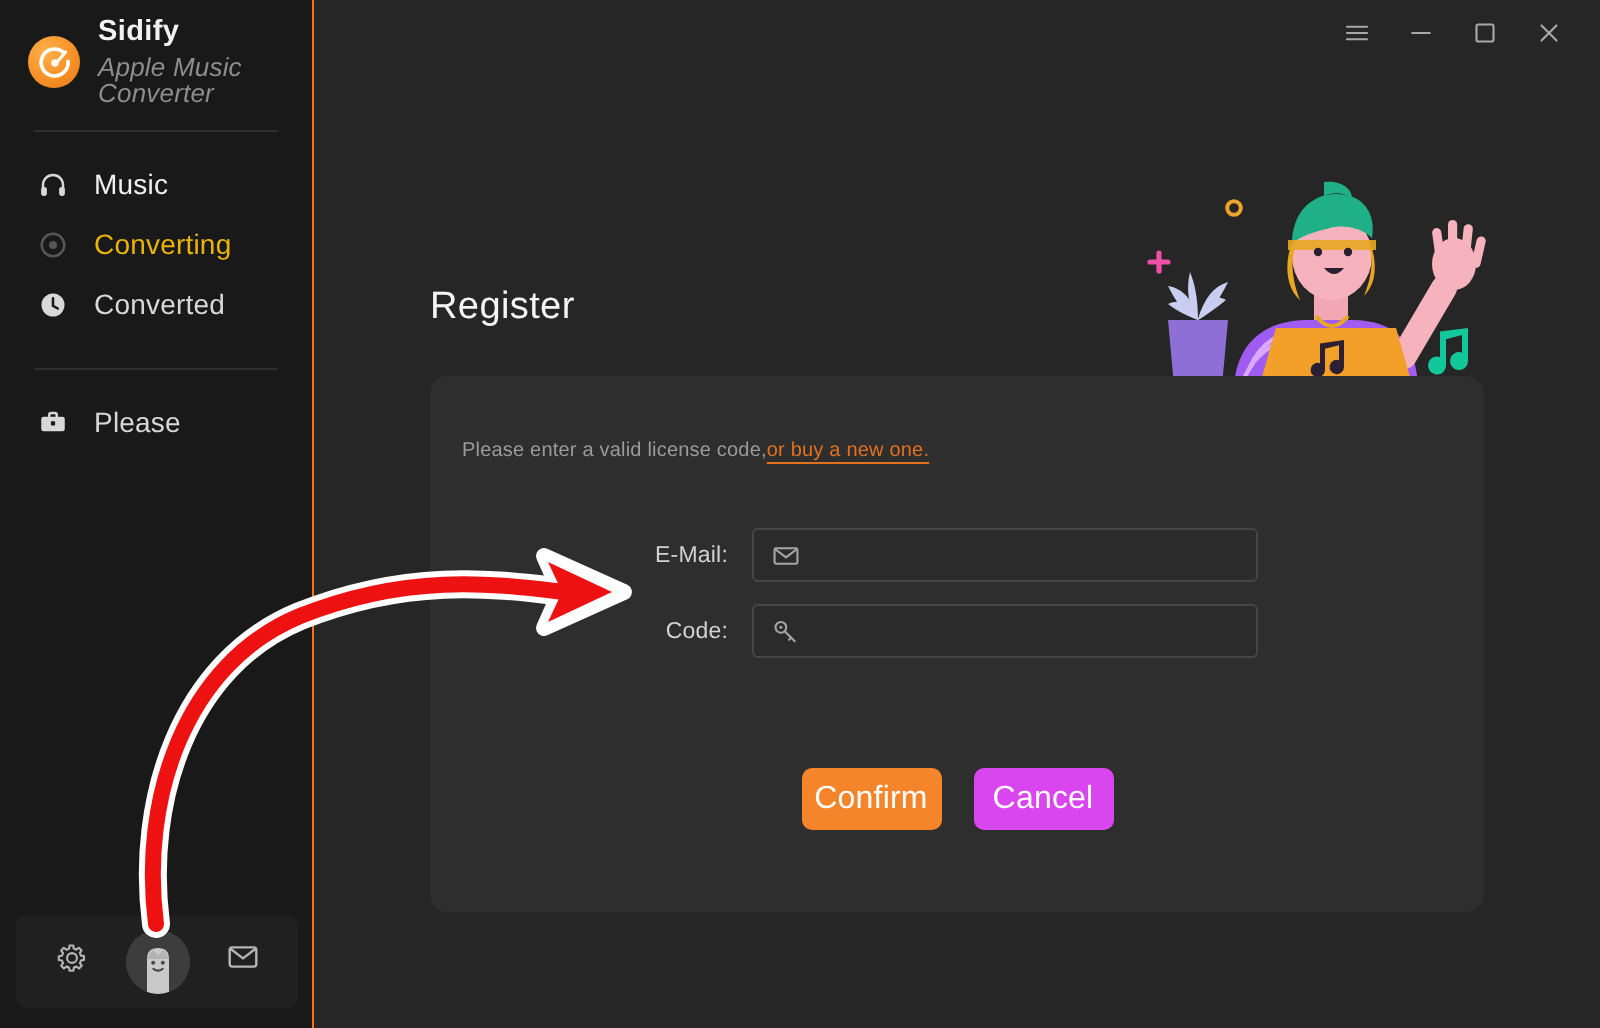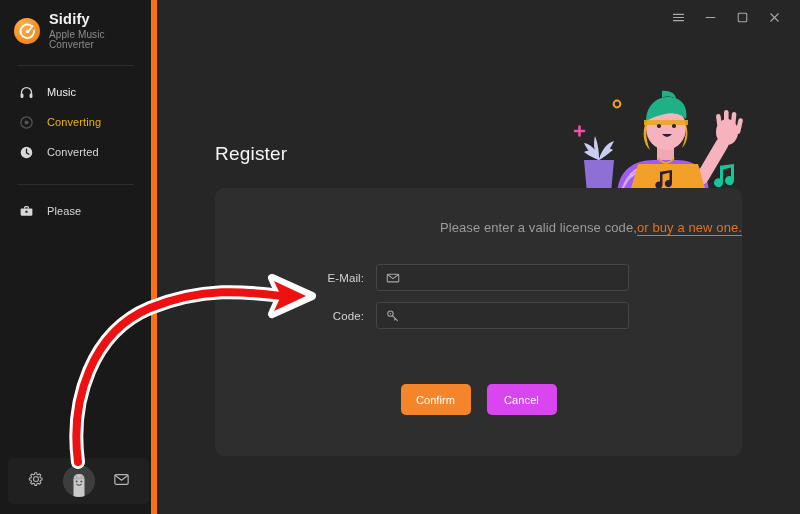--- a/index.html
+++ b/index.html
@@ -21,21 +21,21 @@
     overflow: hidden;
   }
 
   
   #sidebar {
     position: relative;
     width: 157px;
     height: 514px;
     background: #191919;
     flex: 0 0 157px;
-    border-right: 6px solid #f97316;
+    border-right: 1px solid #f97316;
   }
 
   .brand {
     display: flex;
     align-items: center;
     padding: 14px 0 0 14px;
     height: 48px;
   }
   .brand-logo {
     width: 26px; height: 26px;
@@ -46,24 +46,25 @@
   }
   .brand-logo svg { display:block; }
   .brand-text { margin-left: 9px; line-height: 1; }
   .brand-name {
     font-size: 14.5px;
     font-weight: bold;
     color: #f2f2f2;
     letter-spacing: .2px;
   }
   .brand-sub {
-    font-size: 10px;
+    font-size: 13px;
     color: #8d8d8d;
     margin-top: 4px;
     letter-spacing: .1px;
+    font-style: italic;
   }
 
   .nav-divider {
     height: 1px;
     background: #2e2e2e;
     margin: 17px 17px 0 17px;
   }
 
   .nav-group { padding-top: 11px; }
 
@@ -75,21 +76,21 @@
     gap: 13px;
     cursor: pointer;
     position: relative;
   }
   .nav-item .nav-icon {
     width: 16px; height: 16px;
     display: flex; align-items: center; justify-content: center;
     flex: 0 0 16px;
   }
   .nav-item .nav-label {
-    font-size: 11px;
+    font-size: 14px;
     color: #d8d8d8;
     letter-spacing: .1px;
   }
   .nav-item.disabled .nav-label { color: #eab308; }
   .nav-item.disabled .nav-icon svg { opacity: .32; }
   .nav-item.active .nav-label { color: #f0f0f0; }
 
   
   #bottom-bar {
     position: absolute;
@@ -175,23 +176,23 @@
     width: 527px;
     height: 268px;
     background: #2e2e2e;
     border-radius: 9px;
     z-index: 2;
   }
 
   #hint-row {
     position: absolute;
     top: 32px;
-    left: 0; right: 0;
-    text-align: right;
-    font-size: 13px;
+    left: 16px; right: 0;
+    text-align: left;
+    font-size: 10px;
     color: #9b9b9b;
     letter-spacing: .1px;
   }
   #buy-link {
     color: #e2701f;
     text-decoration: underline;
     text-underline-offset: 3px;
     cursor: pointer;
   }
 
@@ -248,21 +249,21 @@
     left: 0; right: 0;
     display: flex;
     justify-content: center;
     gap: 16px;
   }
   .btn {
     width: 70px;
     height: 31px;
     border-radius: 5px;
     border: none;
-    font-size: 11px;
+    font-size: 16px;
     color: #fff;
     cursor: pointer;
     font-family: "Liberation Sans", sans-serif;
     letter-spacing: .1px;
   }
   #confirm-button { background: #f5852a; }
   #cancel-button  { background: #d946ef; }
 
   
   #annotation-arrow {

